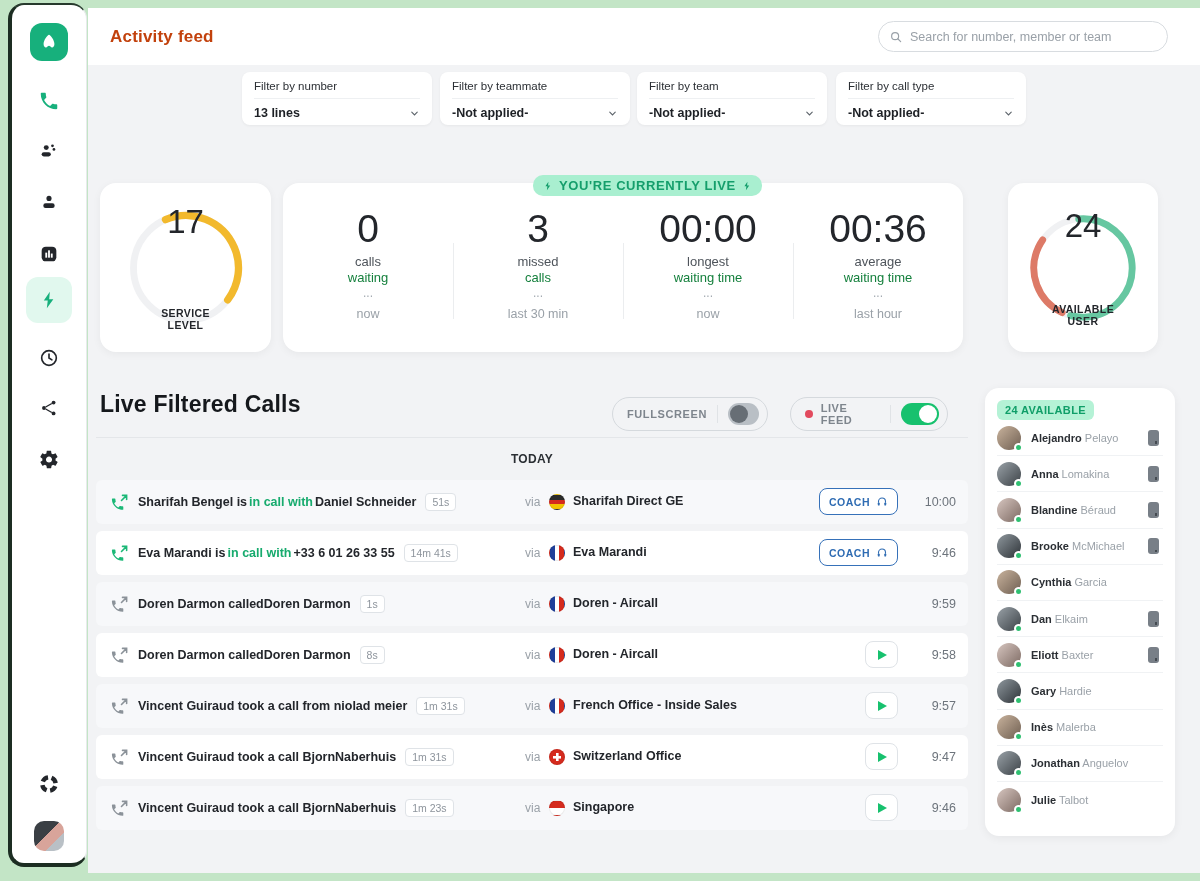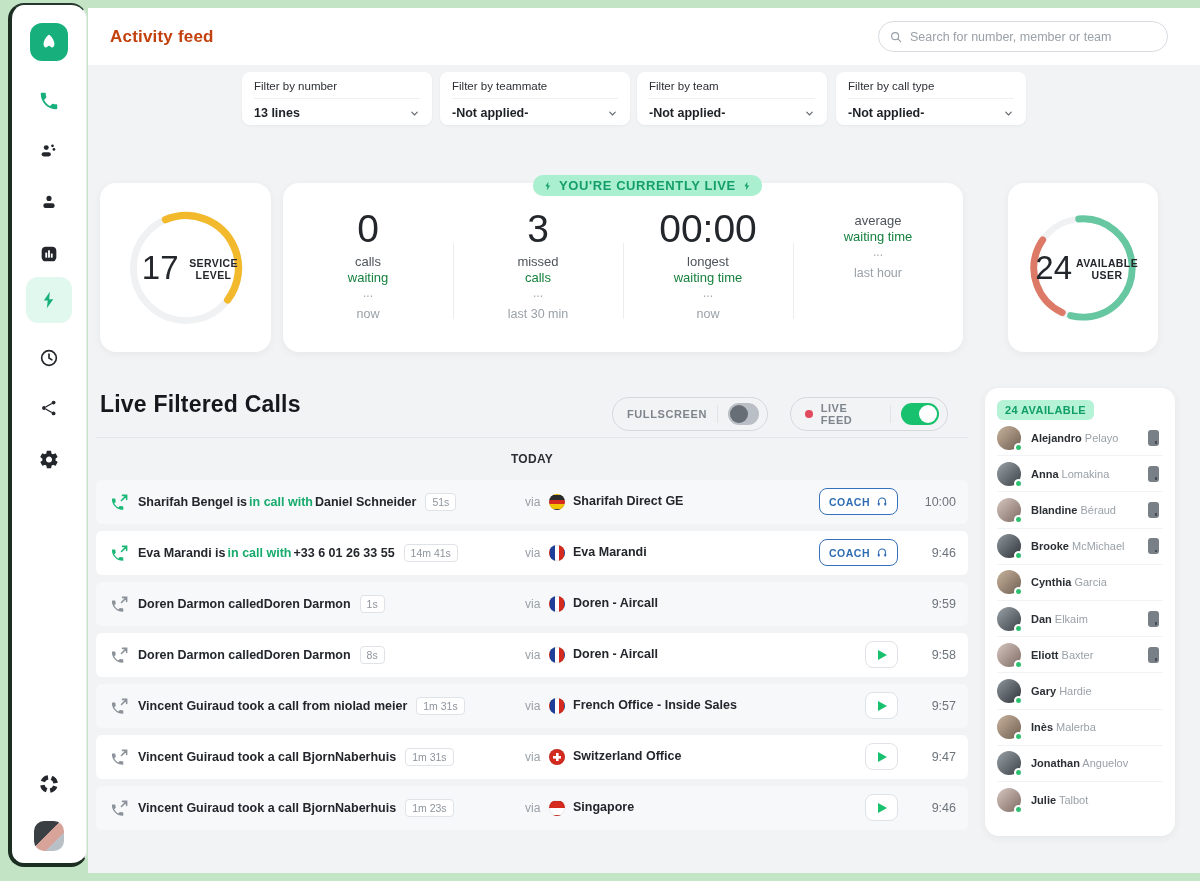--- a/index.html
+++ b/index.html
@@ -41,22 +41,22 @@
   .filter-label { font-size:11.5px; color:#2b2f34; padding-bottom:6px; border-bottom:1px solid #eef0f2; }
   .filter-value { display:flex; align-items:center; justify-content:space-between; margin-top:7px;
                   font-size:12.5px; font-weight:700; color:#1d2025; }
   .filter-value svg { color:#5c636a; }
 
   
   .gauge-card { position:absolute; background:#fff; border-radius:16px; box-shadow:0 2px 8px rgba(0,0,0,.05); }
   .card-service { left:12px; top:175px; width:171px; height:169px; }
   .card-available { left:920px; top:175px; width:150px; height:169px; }
   .gauge-wrap { position:absolute; left:50%; top:50%; transform:translate(-50%,-50%); }
-  .gauge-center { position:absolute; left:0; top:0; width:100%; height:100%; display:flex; flex-direction:row;
-                  align-items:center; justify-content:flex-end; text-align:center; }
+  .gauge-center { position:absolute; left:0; top:0; width:100%; height:100%; display:flex; flex-direction:column;
+                  align-items:center; justify-content:space-between; text-align:center; }
   .gauge-value { font-size:33px; font-weight:500; color:#23262b; line-height:1; }
   .gauge-label { font-size:10.5px; font-weight:600; color:#23262b; letter-spacing:.4px; width:70px; margin-top:2px; }
 
   .stats-card { position:absolute; left:195px; top:175px; width:680px; height:169px; background:#fff; border-radius:16px;
                 box-shadow:0 2px 8px rgba(0,0,0,.05); display:flex; padding-top:26px; }
   .stat { flex:1; text-align:center; position:relative; }
   .stat + .stat::before { content:""; position:absolute; left:0; top:34px; height:76px; width:1px; background:#ebedef; }
   .stat-value { font-size:39px; font-weight:450; color:#23262b; line-height:1.05; }
   .stat-l1 { font-size:13px; color:#4e545b; margin-top:4px; }
   .stat-l2 { font-size:13px; color:#15803d; margin-top:1px; }
@@ -289,20 +289,21 @@
       <div class="stat-period">last 30 min</div>
     </div>
     <div class="stat">
       <div class="stat-value">00:00</div>
       <div class="stat-l1">longest</div>
       <div class="stat-l2">waiting time</div>
       <div class="stat-dots">...</div>
       <div class="stat-period">now</div>
     </div>
     <div class="stat">
+      <div class="stat-value">00:36</div>
       <div class="stat-l1">average</div>
       <div class="stat-l2">waiting time</div>
       <div class="stat-dots">...</div>
       <div class="stat-period">last hour</div>
     </div>
   </div>
 
   <div class="gauge-card card-available">
     <div class="gauge-wrap" style="width:118px;height:118px">
       <svg width="118" height="118" viewBox="0 0 120 120">

